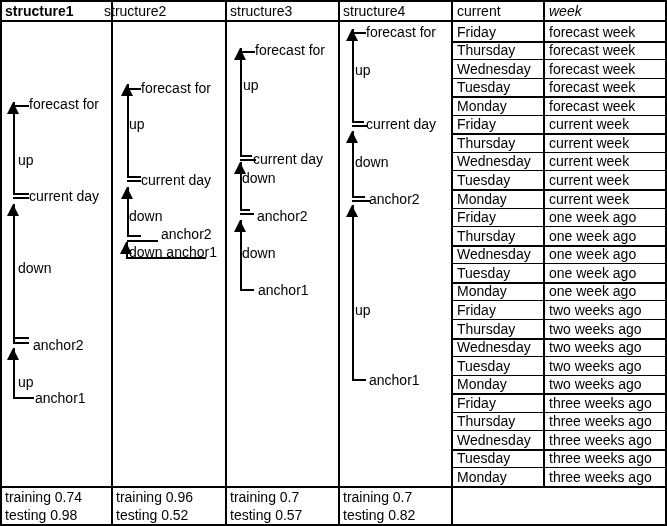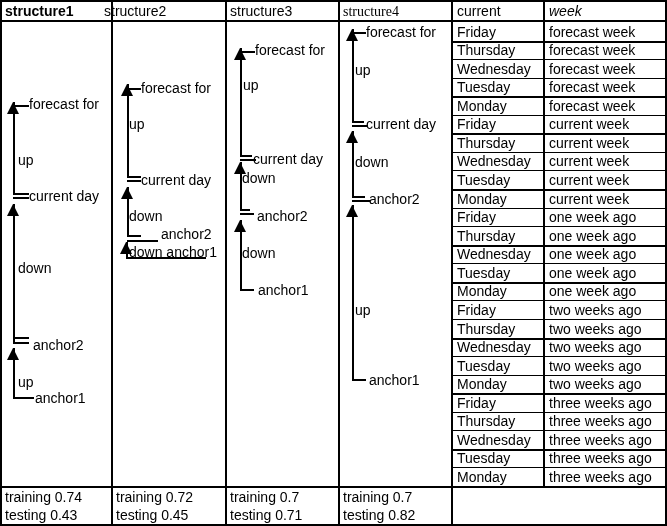--- a/index.html
+++ b/index.html
@@ -32,21 +32,21 @@
   <div class="vl" style="left:338px;top:2px;height:522px;"></div>
   <div class="vl" style="left:451px;top:2px;height:522px;"></div>
   <div class="vl" style="left:543px;top:2px;height:484px;"></div>
 
   <div class="hl" style="left:2px;top:20px;width:663px;height:2px;"></div>
   <div class="hl" style="left:2px;top:486px;width:663px;height:2px;"></div>
 
   <div class="hdr" style="left:5px;font-weight:bold;">structure1</div>
   <div class="hdr" style="left:104px;">structure2</div>
   <div class="hdr" style="left:230px;">structure3</div>
-  <div class="hdr" style="left:343px;font-family:Liberation Serif, serif;">structure4</div>
+  <div class="hdr" style="left:343px;">structure4</div>
   <div class="hdr" style="left:457px;">current</div>
   <div class="hdr" style="left:549px;font-style:italic;">week</div>
 
   <div id="schedule">
       <div class="row" style="top: 22px; height: 19px;">
         <div class="cell wd">Friday</div>
         <div class="cell wk">forecast week</div>
       </div>
       <div class="row" style="top: 41px; height: 18px;">
         <div class="cell wd">Thursday</div>
@@ -165,29 +165,29 @@
       <div class="sep" style="top: 375px; height: 1px;"></div>
       <div class="sep" style="top: 393px; height: 2px;"></div>
       <div class="sep" style="top: 412px; height: 1px;"></div>
       <div class="sep" style="top: 430px; height: 1px;"></div>
       <div class="sep" style="top: 449px; height: 2px;"></div>
       <div class="sep" style="top: 467px; height: 1px;"></div>
     </div>
   <div id="results">
       <div class="rcell" style="left: 5px;">
         <div class="rline">training 0.74</div>
-        <div class="rline">testing 0.43</div>
+        <div class="rline">testing 0.98</div>
       </div>
       <div class="rcell" style="left: 116px;">
-        <div class="rline">training 0.72</div>
-        <div class="rline">testing 0.45</div>
+        <div class="rline">training 0.96</div>
+        <div class="rline">testing 0.52</div>
       </div>
       <div class="rcell" style="left: 230px;">
         <div class="rline">training 0.7</div>
-        <div class="rline">testing 0.71</div>
+        <div class="rline">testing 0.57</div>
       </div>
       <div class="rcell" style="left: 343px;">
         <div class="rline">training 0.7</div>
         <div class="rline">testing 0.82</div>
       </div>
     </div>
   <div id="diagrams">
       <div class="struct">
         <div class="vseg" style="left: 13px; top: 102px; height: 92px;"></div>
         <div class="arr" style="left: 7px; top: 102px;"></div>

